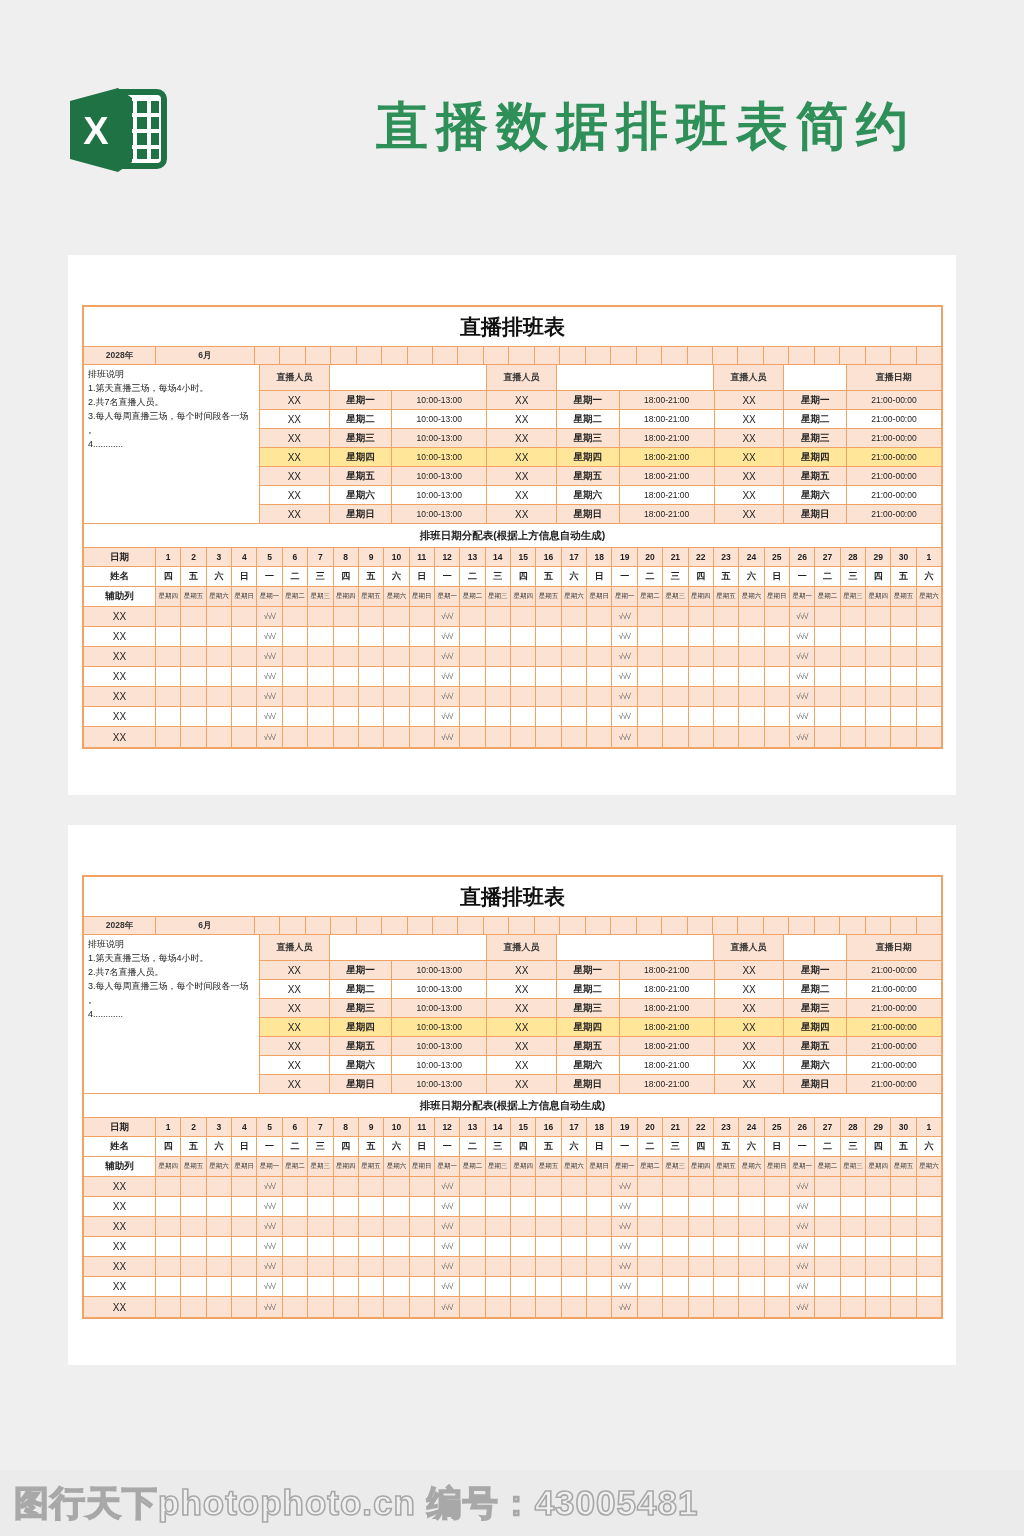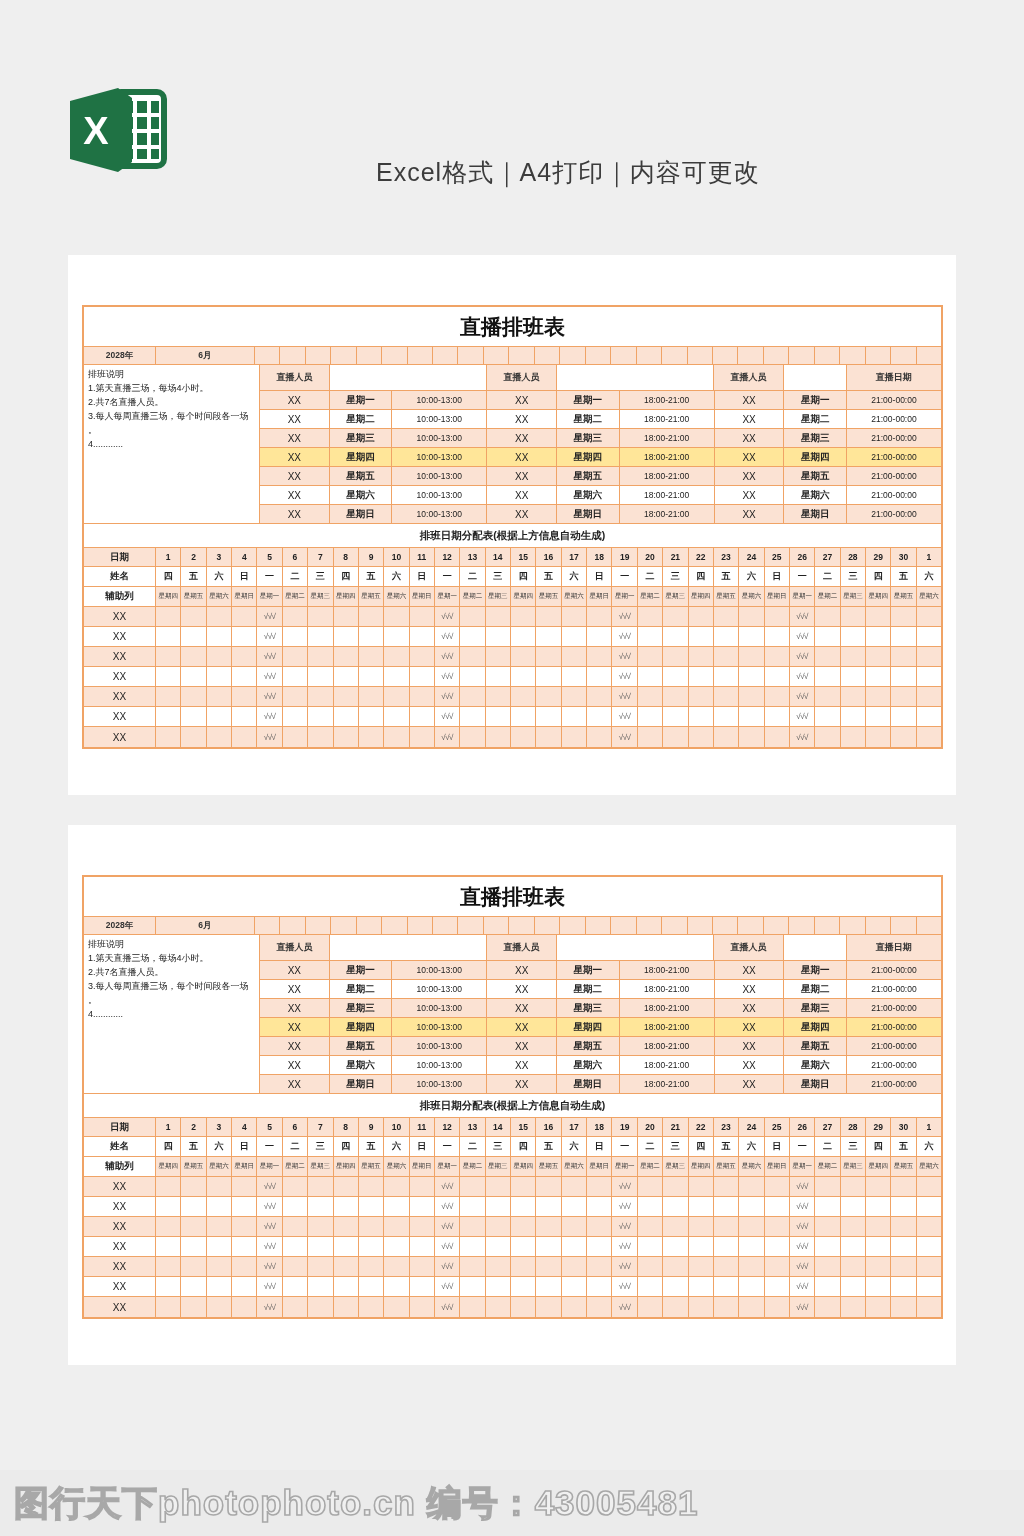--- a/index.html
+++ b/index.html
@@ -121,21 +121,21 @@
           <rect x="71" y="49" width="10" height="12"></rect>
           <rect x="85" y="49" width="8" height="12"></rect>
         <rect x="57" y="65" width="10" height="10"></rect>
           <rect x="71" y="65" width="10" height="10"></rect>
           <rect x="85" y="65" width="8" height="10"></rect>
       </g>
       <polygon points="4,17 52,4 66,14 66,78 52,88 4,75" fill="#1f7244"></polygon>
       <text x="30" y="60" font-size="38" font-weight="bold" fill="#ffffff" text-anchor="middle" font-family="Liberation Sans, sans-serif">X</text>
     </svg>
   </div>
-  <div class="hero-sub">Excel格式｜A4打印｜内容可更改</div>
+  <div class="hero-title">直播数据排班表简约</div>
 </div>
 
 <div class="card card1">
   <div class="sheet">
       <div class="sheet-title">直播排班表</div>
       <div class="row yearrow">
         <div class="c lab">2028年</div>
         <div class="c f4">6月</div>
         <div class="c f1"></div>
         <div class="c f1"></div>

